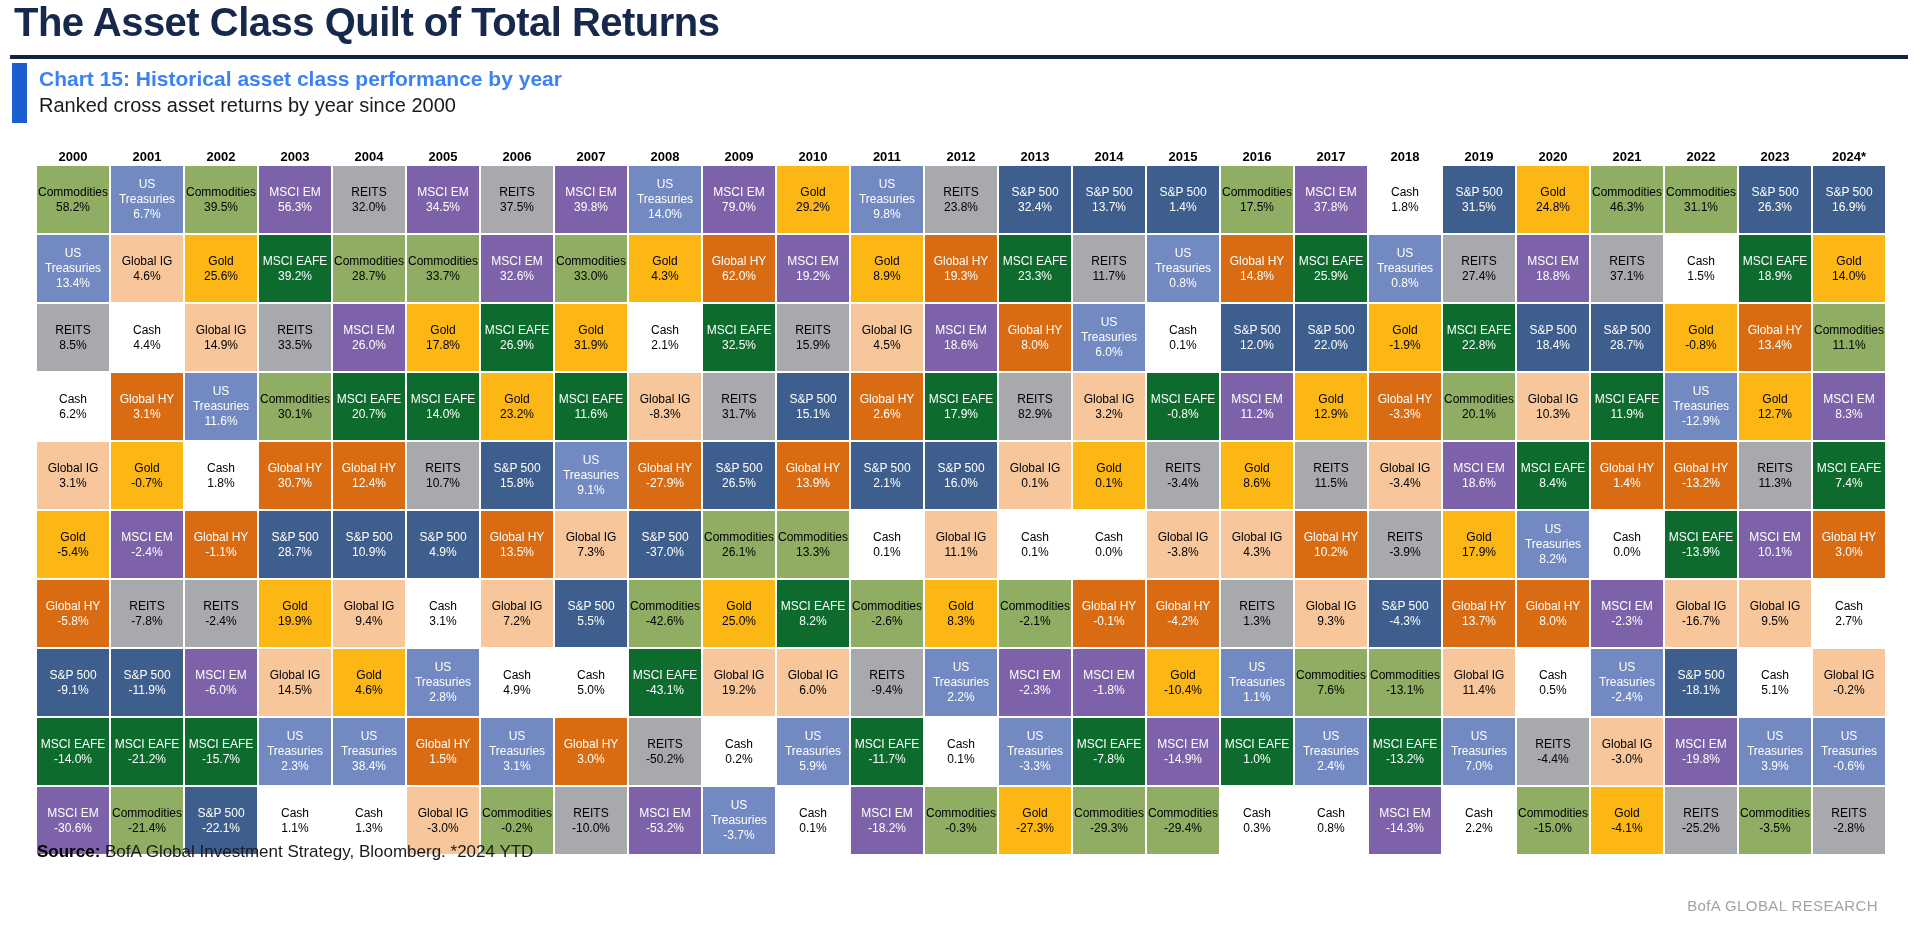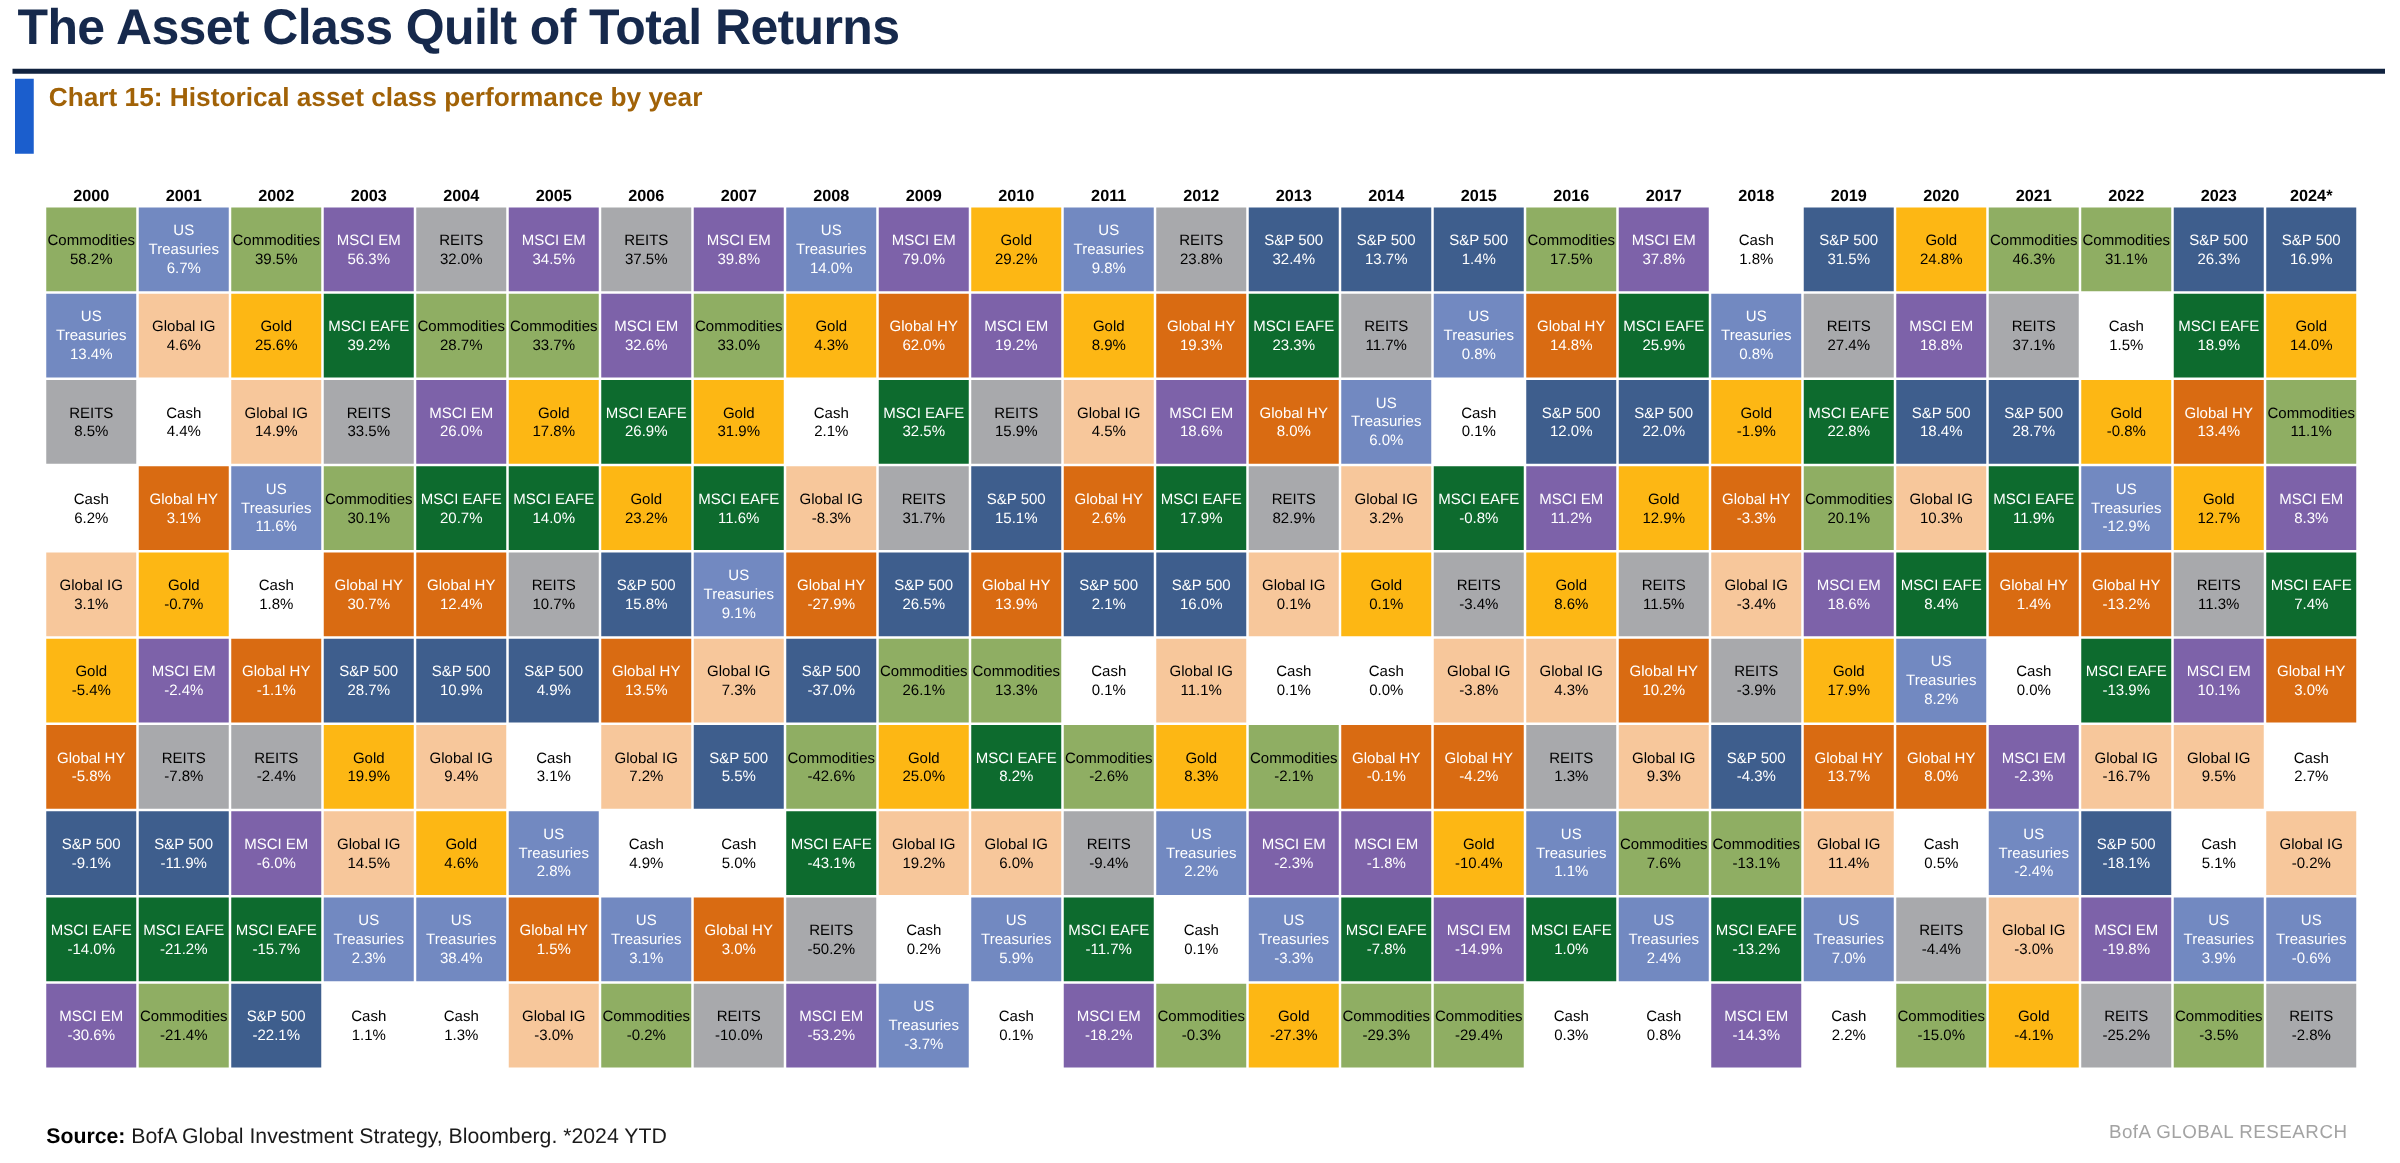--- a/index.html
+++ b/index.html
@@ -43,21 +43,21 @@
     width: 15px;
     height: 60px;
     background: #1b5ecd;
     margin-right: 12px;
     flex: none;
   }
   .chart-head .labels { padding-top: 2px; }
   .chart-label {
     font-size: 21px;
     font-weight: bold;
-    color: #a16207;
+    color: #3b82f6;
     line-height: 1.3;
   }
   .chart-sublabel {
     font-size: 20px;
     font-weight: normal;
     color: #1a1a1a;
     line-height: 1.3;
   }
   .quilt {
     position: absolute;
@@ -87,21 +87,21 @@
     text-align: center;
     font-size: 12px;
     line-height: 1.25;
     padding: 1px 2px;
   }
   .cell .asset { display: block; }
   .cell .ret { display: block; }
   .source {
     position: absolute;
     left: 37px;
-    top: 899px;
+    top: 842px;
     font-size: 17px;
     color: #1a1a1a;
   }
   .source .src-label { font-weight: bold; color: #000000; }
   .brand {
     position: absolute;
     right: 42px;
     top: 897px;
     font-size: 15px;
     color: #a3a3a3;
@@ -111,20 +111,21 @@
 </head>
 <body>
 
 <div class="page-title">The Asset Class Quilt of Total Returns</div>
 <div class="title-rule"></div>
 
 <div class="chart-head">
   <div class="accent-bar"></div>
   <div class="labels">
     <div class="chart-label">Chart 15: Historical asset class performance by year</div>
+    <div class="chart-sublabel">Ranked cross asset returns by year since 2000</div>
   </div>
 </div>
 
 <div class="quilt" id="quilt" style="grid-template-columns: repeat(25, 72px);">
     <div class="year">2000</div>
     <div class="year">2001</div>
     <div class="year">2002</div>
     <div class="year">2003</div>
     <div class="year">2004</div>
     <div class="year">2005</div>

